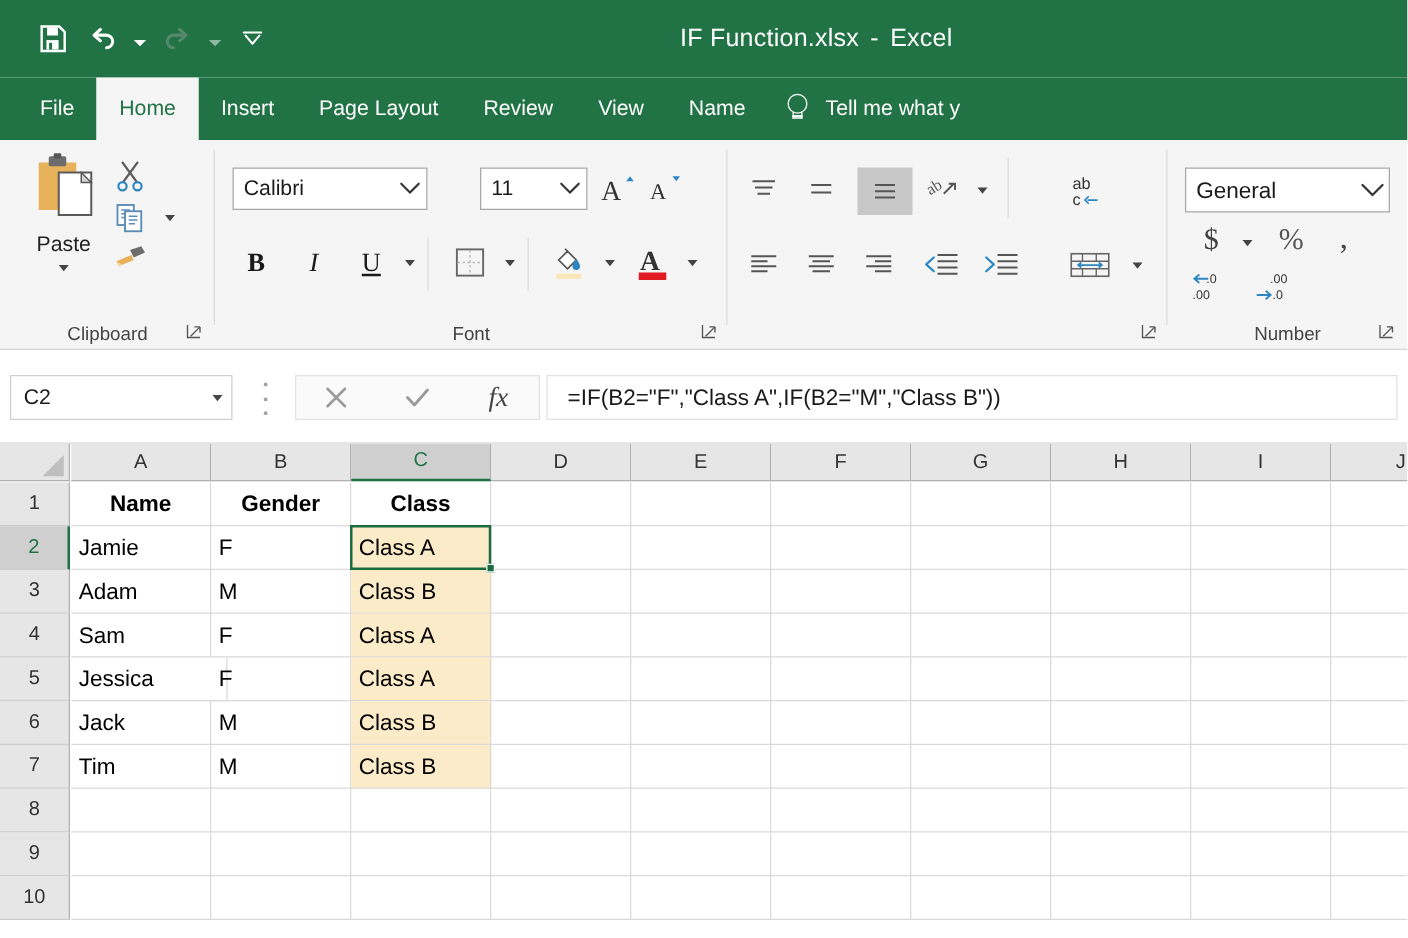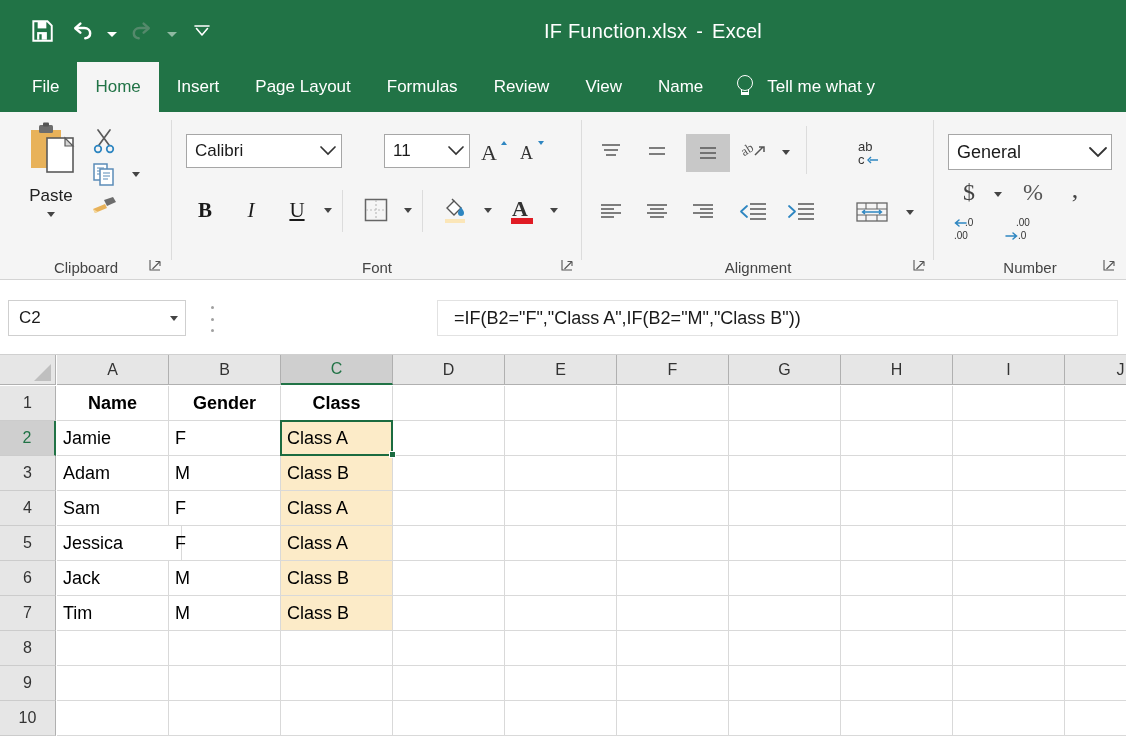--- a/index.html
+++ b/index.html
@@ -229,21 +229,20 @@
       <span class="sep">-</span>
       <span>Excel</span>
     </div>
   </div>
 
   <div class="tabbar">
     <div class="tab first">File</div>
     <div class="tab active">Home</div>
     <div class="tab">Insert</div>
     <div class="tab">Page Layout</div>
-    <div class="tab">Formulas</div>
     <div class="tab">Review</div>
     <div class="tab">View</div>
     <div class="tab">Name</div>
     <div class="tellme">
       <span class="bulb">
         <span class="glass"></span>
           <span class="neck"></span>
           <span class="base"></span>
       </span>
       <span>Tell me what y</span>
@@ -444,21 +443,20 @@
         <svg width="34" height="24" viewBox="0 0 34 24">
             <rect x="2" y="3" width="30" height="18" fill="none" stroke="#666" stroke-width="1.3"></rect>
             <path d="M2 9h30M2 15h30M11 3v6M22 3v6M11 15v6M22 15v6" stroke="#666" stroke-width="1.1"></path>
             <path d="M8 12h18M10 10l-2.5 2 2.5 2M24 10l2.5 2-2.5 2" stroke="#2e86c1" stroke-width="1.4" fill="none"></path>
           </svg>
       </div>
       <div class="mini-caret" style="left:320px;top:86px;">
           <span class="mc"></span>
         </div>
 
-      <div class="grp-label">Alignment</div>
       <div class="launcher" style="left:330px;">
         <svg width="14" height="14" viewBox="0 0 14 14">
             <path d="M2 2v10h10" fill="none" stroke="#555" stroke-width="1.1"></path>
             <path d="M12 3.5L4.5 11" stroke="#555" stroke-width="1.1"></path>
             <path d="M12 3.5V8M12 3.5H7.5" stroke="#555" stroke-width="1.1"></path>
           </svg>
       </div>
       <div class="grp-sep" style="left:351px;"></div>
     </div>
 
@@ -507,20 +505,35 @@
     <span class="nval">C2</span>
     <span class="ncar">
         <span class="mc"></span>
       </span>
   </div>
   <div class="dots">
       <i></i>
       <i></i>
       <i></i>
     </div>
+  <div class="fbtns">
+    <div class="fbtn">
+      <svg width="22" height="22" viewBox="0 0 22 22">
+          <path d="M4 4l14 14M18 4L4 18" stroke="#999" stroke-width="2" stroke-linecap="round"></path>
+        </svg>
+    </div>
+    <div class="fbtn">
+      <svg width="22" height="22" viewBox="0 0 22 22">
+          <path d="M3 11l5.5 6L19 5" fill="none" stroke="#999" stroke-width="2.2" stroke-linecap="round" stroke-linejoin="round"></path>
+        </svg>
+    </div>
+    <div class="fbtn">
+      <span style="font-family:'Liberation Serif',serif;font-style:italic;font-size:22px;color:#444;">fx</span>
+    </div>
+  </div>
   <div class="finput">=IF(B2="F","Class A",IF(B2="M","Class B"))</div>
 
   <div class="grid">
     <div class="corner">
         <span class="tri"></span>
       </div>
     <div id="col-headers">
         <div class="colhdr" style="left: 57px; width: 112px;">A</div>
         <div class="colhdr" style="left: 169px; width: 112px;">B</div>
         <div class="colhdr sel" style="left: 281px; width: 112px;">C</div>

